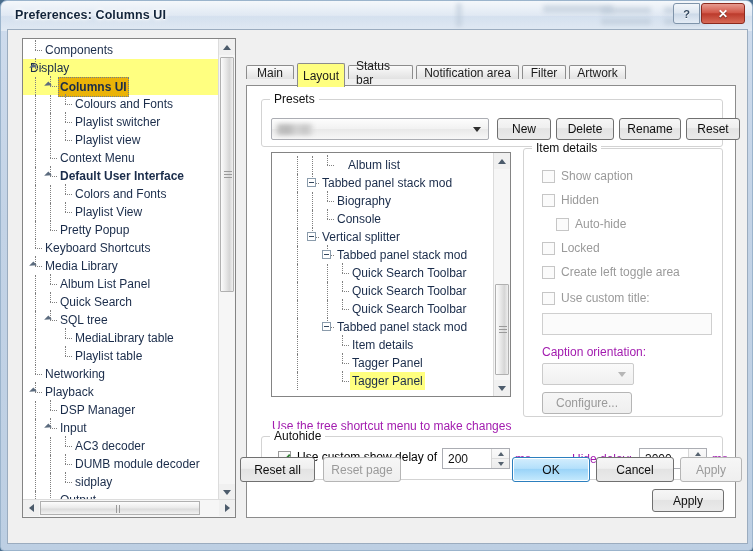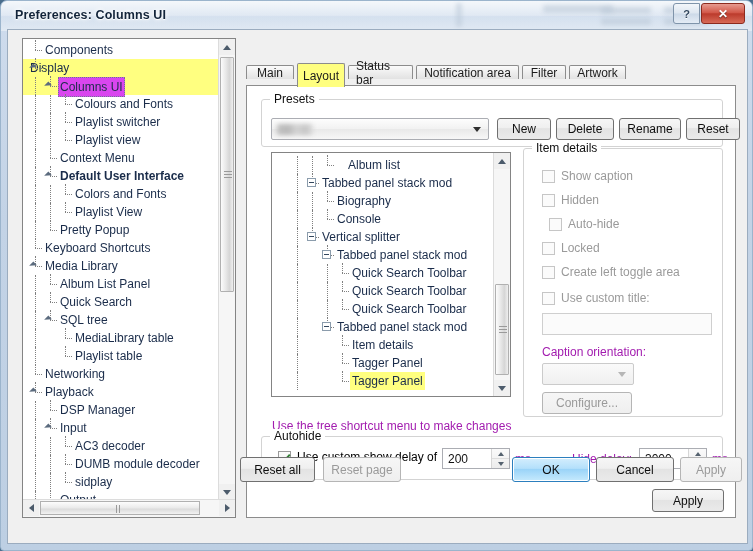--- a/index.html
+++ b/index.html
@@ -115,21 +115,22 @@
   }
   .tnode .lbl {
     display: inline-block;
     padding: 0 2px;
   }
   .tnode.hl { background: #ffff80; }
   .tnode.hl .lbl { background: #ffff80; }
   .tnode.focus .lbl {
     border: 1px dotted #6b7d94;
     padding: 0 1px;
-    background: #d946ef;
+    background: #eab308;
+    font-weight: bold;
   }
   .twig {
     position: absolute;
     width: 14px; height: 18px;
     display: inline-block;
   }
   .twig::before {
     content: "";
     position: absolute;
     left: 6px; top: -1px;
@@ -642,21 +643,21 @@
         <div class="gtitle">Item details</div>
 
         <div class="cbrow disabled" style="left:18px;top:20px;">
           <span class="cbox"></span>
           <span class="cl">Show caption</span>
         </div>
         <div class="cbrow disabled" style="left:18px;top:44px;">
           <span class="cbox"></span>
           <span class="cl">Hidden</span>
         </div>
-        <div class="cbrow disabled" style="left:25px;top:68px;">
+        <div class="cbrow disabled" style="left:32px;top:68px;">
           <span class="cbox"></span>
           <span class="cl">Auto-hide</span>
         </div>
         <div class="cbrow disabled" style="left:18px;top:92px;">
           <span class="cbox"></span>
           <span class="cl">Locked</span>
         </div>
         <div class="cbrow disabled" style="left:18px;top:116px;">
           <span class="cbox"></span>
           <span class="cl">Create left toggle area</span>

